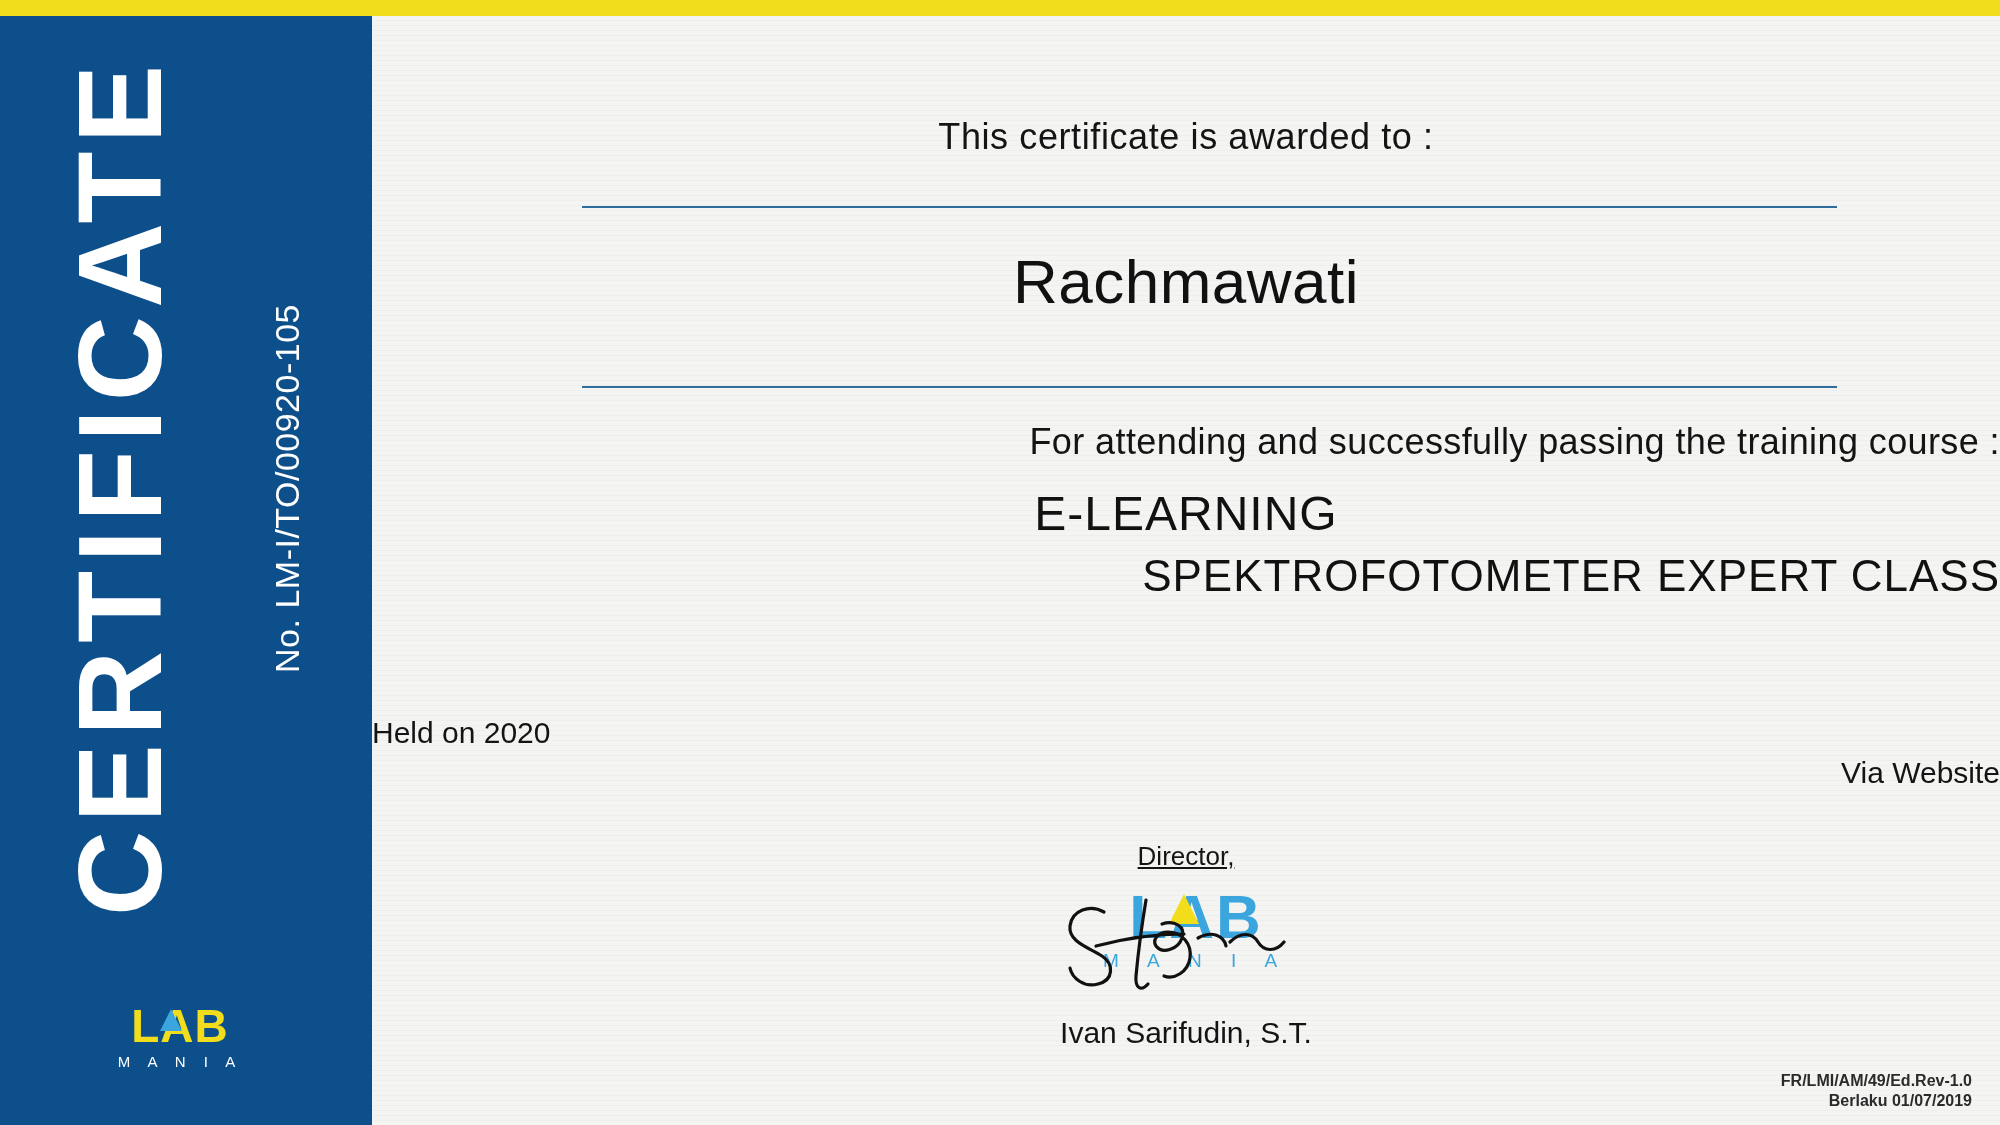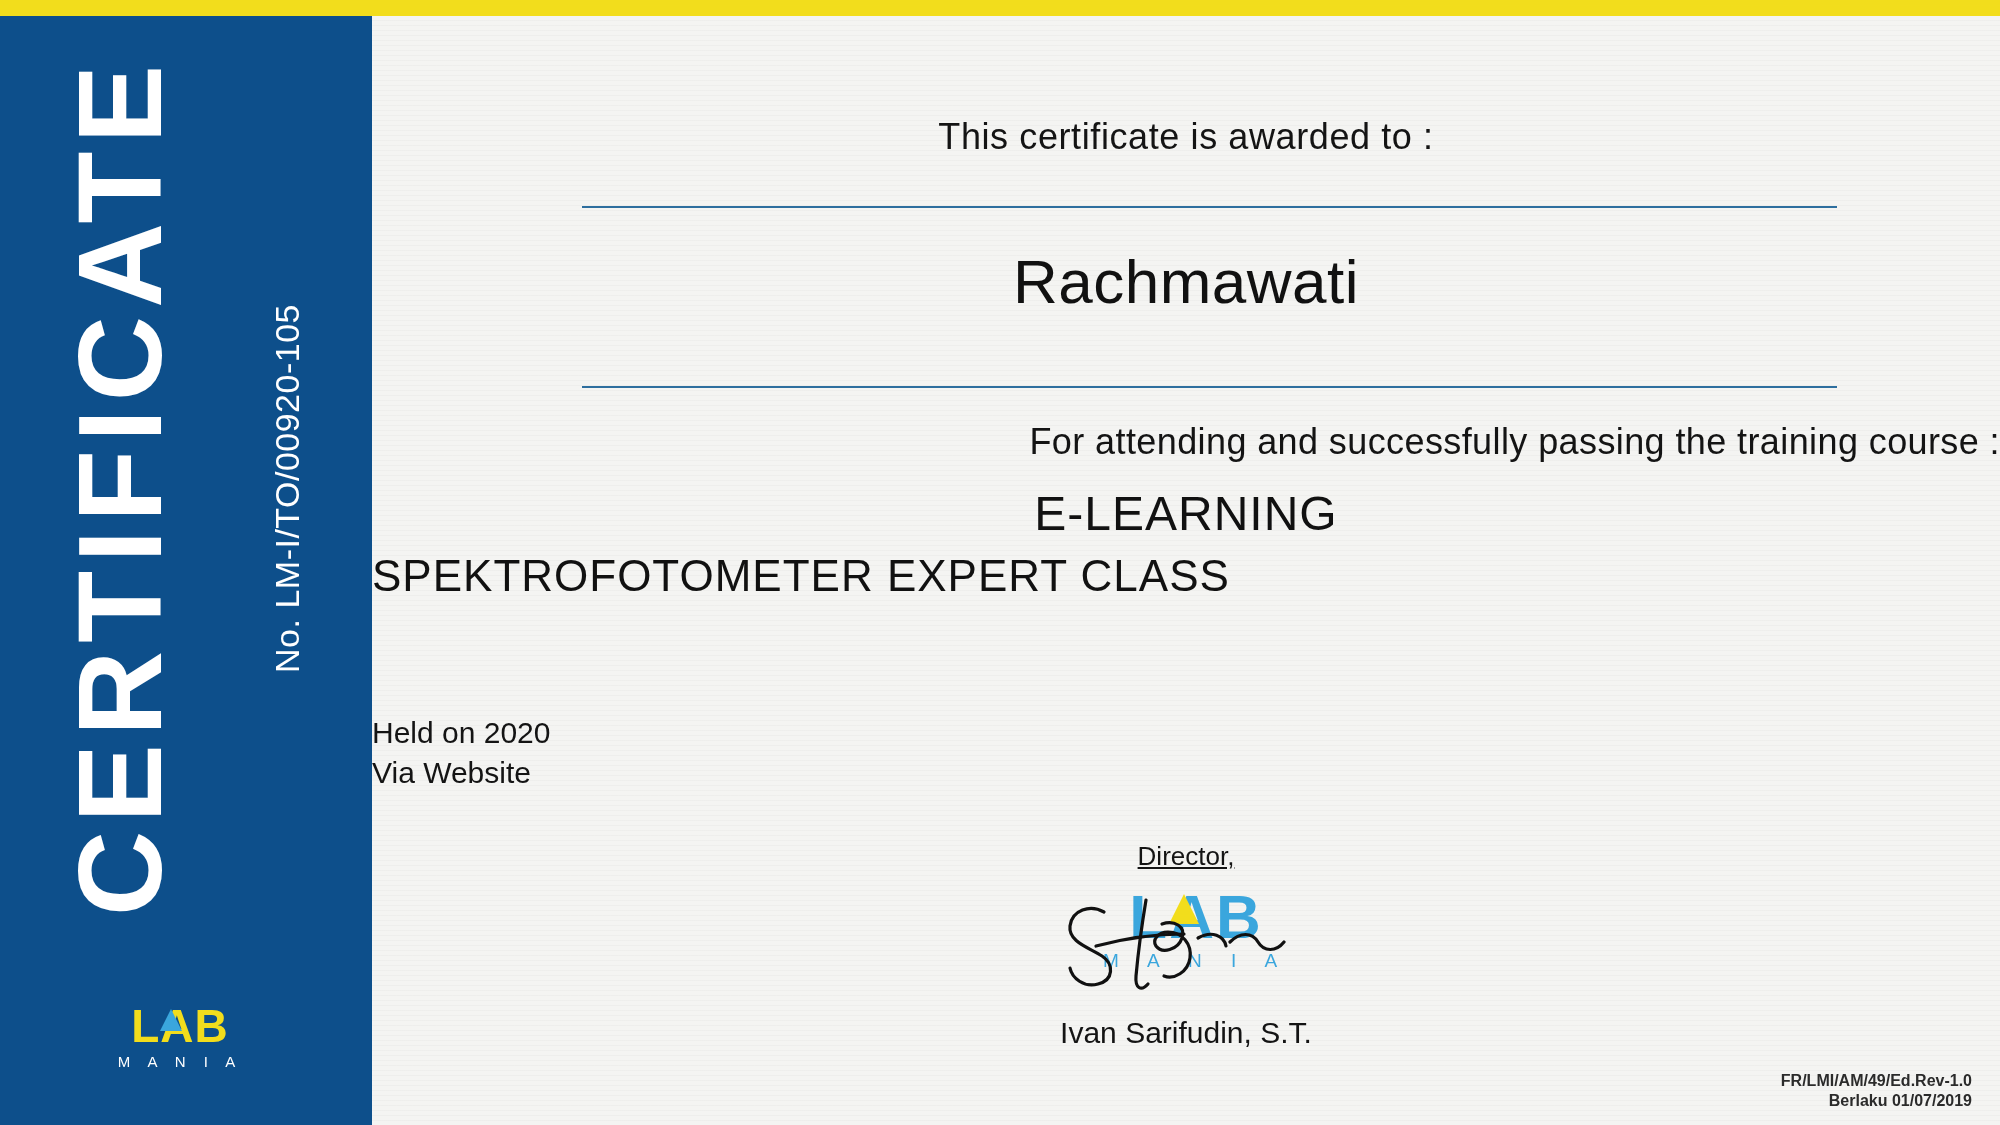--- a/index.html
+++ b/index.html
@@ -188,41 +188,41 @@
     font-size: 48px;
     color: #111111;
     letter-spacing: 1px;
   }
 
   .course-line2 {
     position: absolute;
     left: 0;
     top: 535px;
     width: 1628px;
-    text-align: left;
+    text-align: right;
     font-size: 44px;
     color: #111111;
     letter-spacing: 1px;
   }
 
   .held-on {
     position: absolute;
     left: 0;
     top: 700px;
     width: 1628px;
     text-align: left;
     font-size: 30px;
     color: #141414;
   }
   .via {
     position: absolute;
     left: 0;
     top: 740px;
     width: 1628px;
-    text-align: left;
+    text-align: right;
     font-size: 30px;
     color: #141414;
   }
 
   .director-label {
     position: absolute;
     left: 0;
     top: 825px;
     width: 1628px;
     text-align: center;

